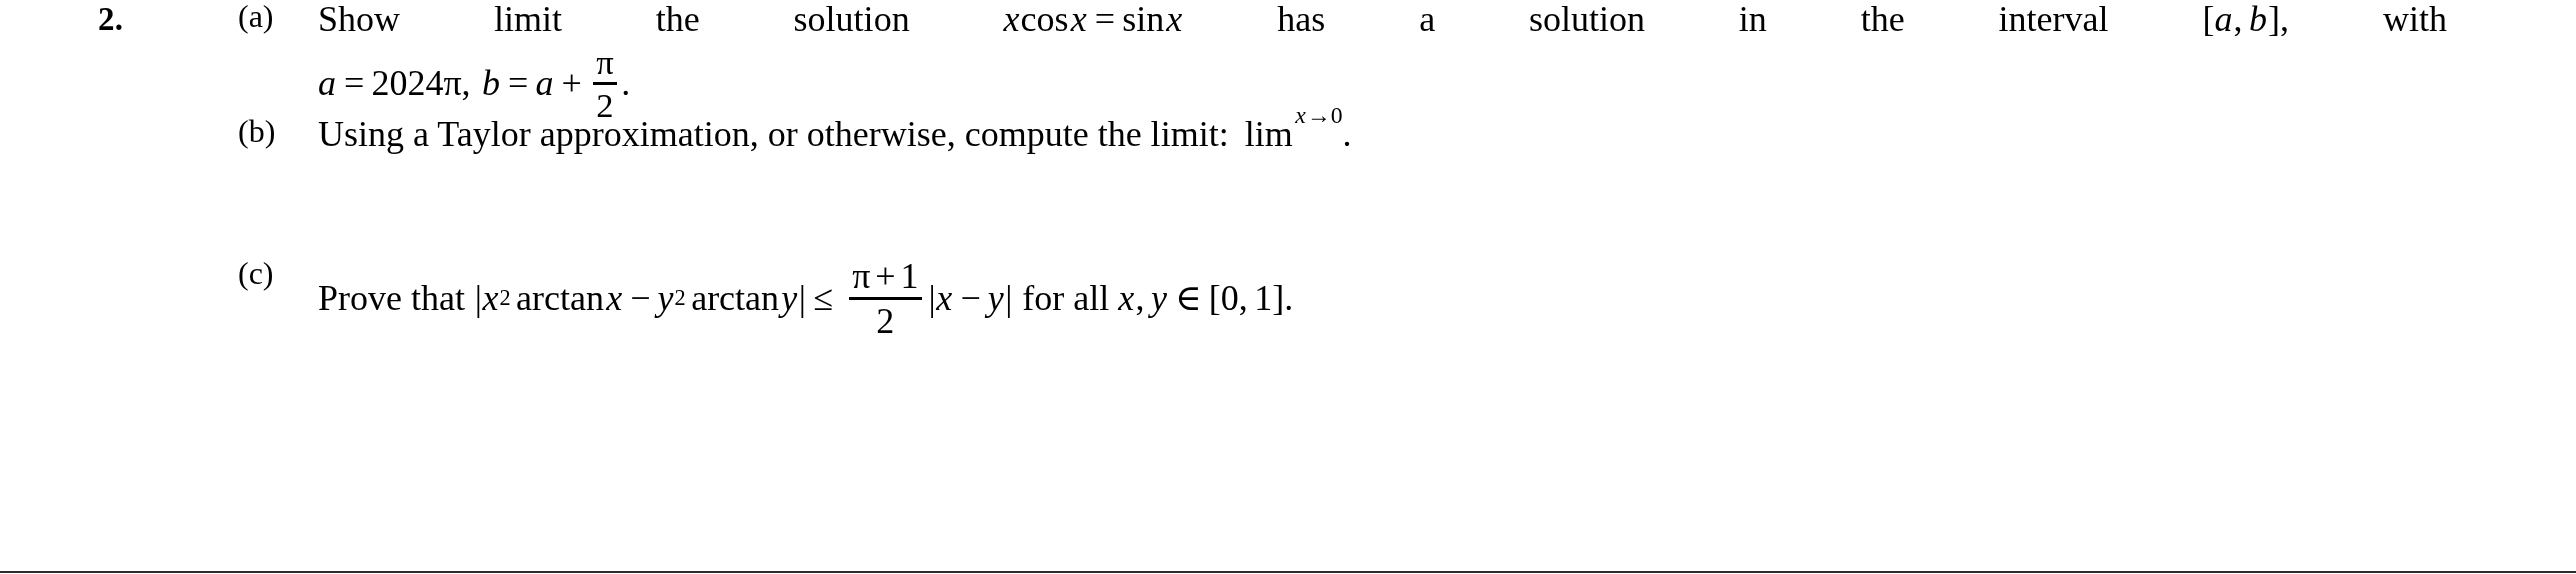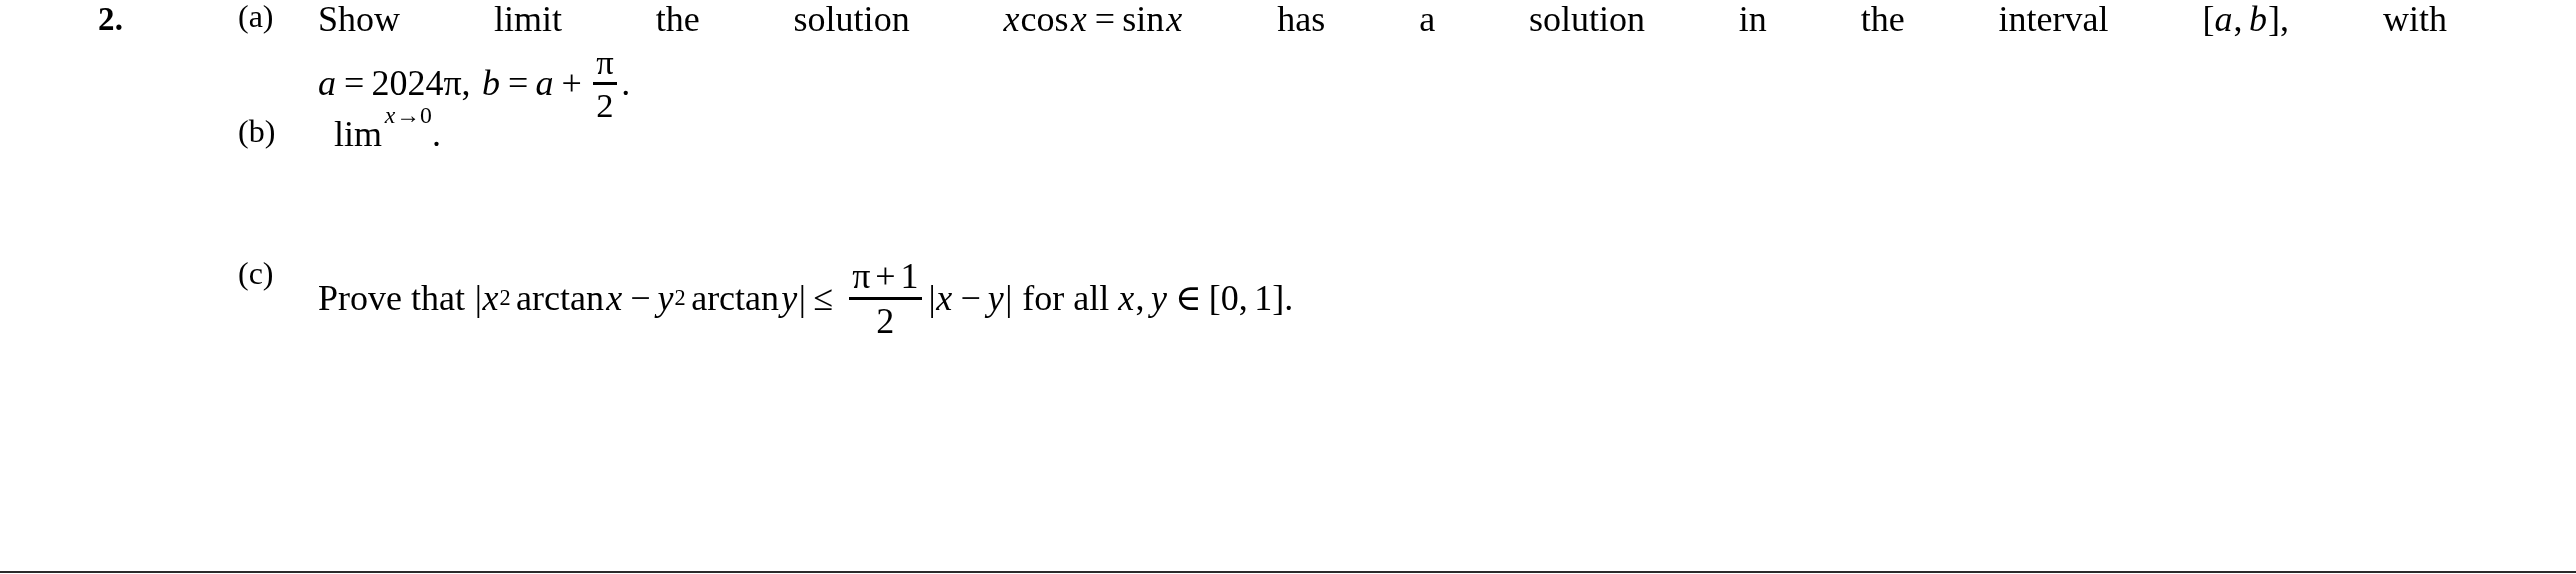--- a/index.html
+++ b/index.html
@@ -228,20 +228,21 @@
           </div>
 
         </div>
       </div>
 
       <div class="part part-b">
         <div class="part-label">(b)</div>
 
         <div class="part-body">
           <div class="line-tall">
+            <span>Using a Taylor approximation, or otherwise, compute the limit:</span>
               <span class="space-wide"></span>
               <span class="align-frac">
                 <span class="mf">lim</span>
                 <span class="sub"><span class="mi">x</span><span>→</span><span>0</span></span>
                 <span class="mn">.</span>
               </span>
           </div>
         </div>
       </div>
 

